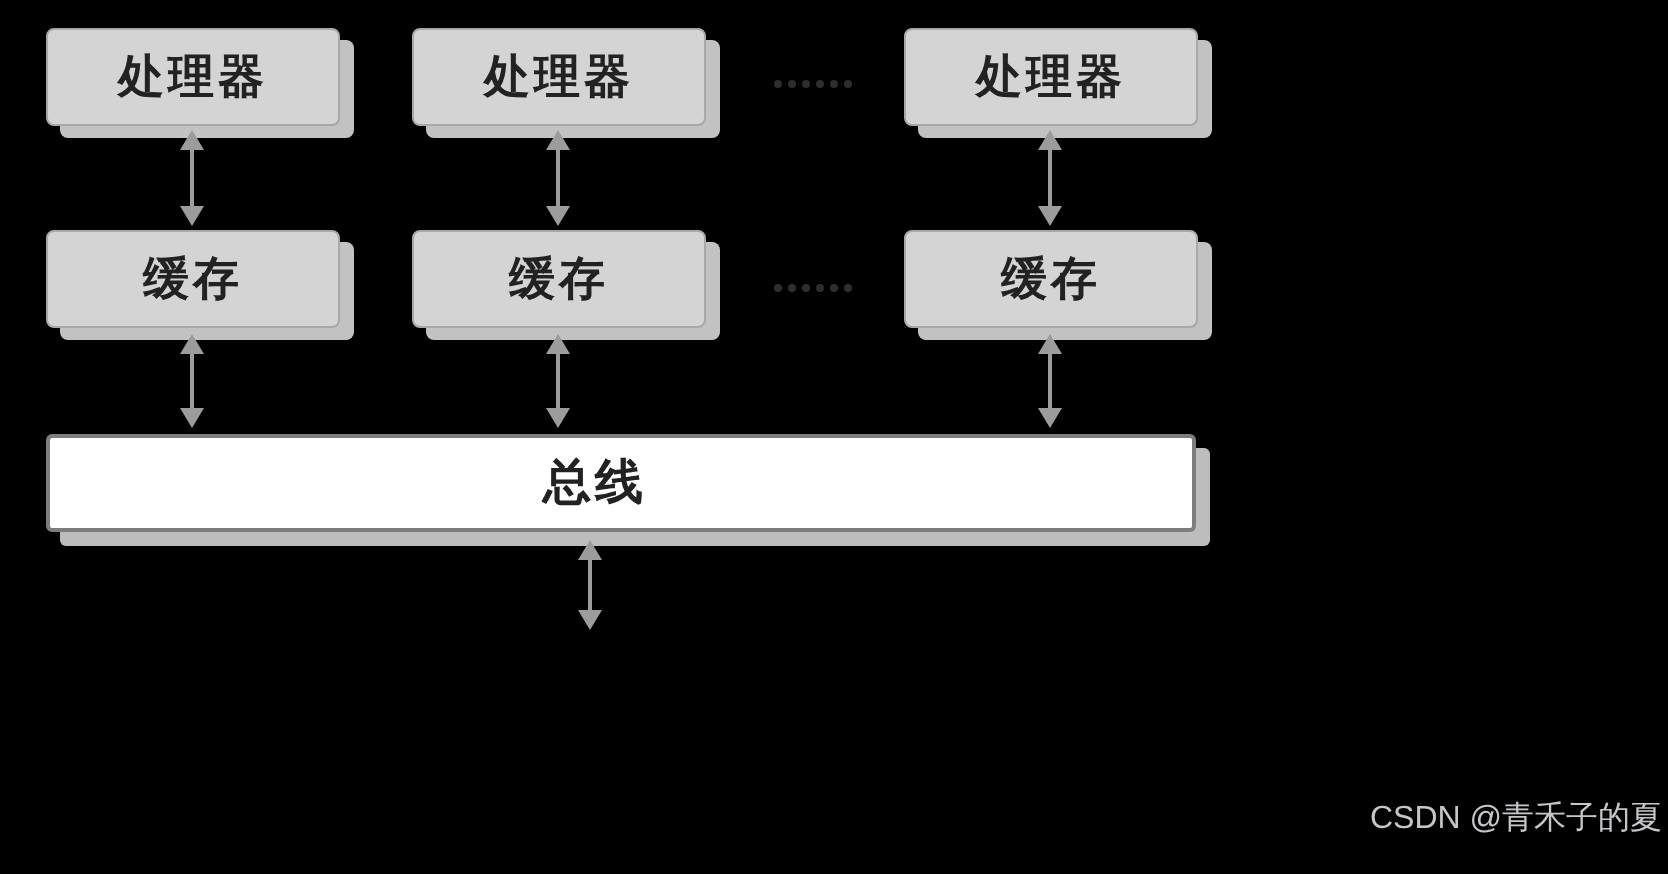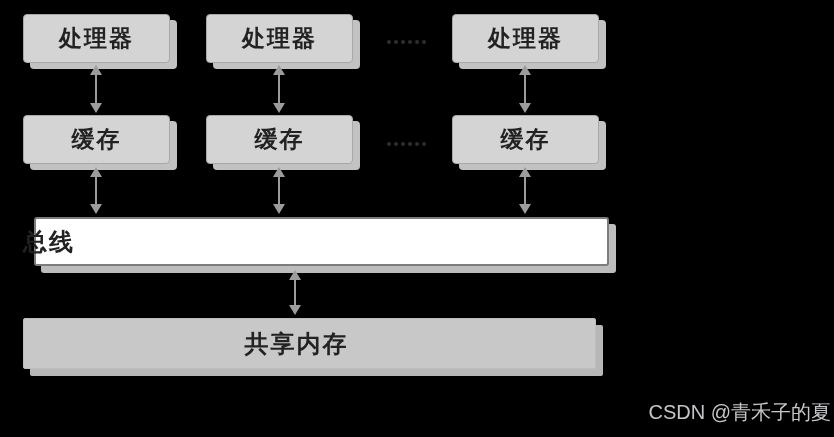--- a/index.html
+++ b/index.html
@@ -40,22 +40,21 @@
     top: 217px;
     width: 575px;
     height: 49px;
     box-sizing: border-box;
     background: #ffffff;
     border: 2px solid #7d7d7d;
     border-radius: 3px;
     box-shadow: 7px 7px 0 #bdbdbd;
     display: flex;
     align-items: center;
-    justify-content: flex-start;
-    margin-left: 11px;
+    justify-content: center;
   }
   .bus .glabel { font-size: 24px; transform: translateX(-13px); }
   
   .mem {
     position: absolute;
     left: 23px;
     top: 318px;
     width: 573px;
     height: 51px;
     box-sizing: border-box;
@@ -100,21 +99,21 @@
     width: 4px; height: 4px;
     border-radius: 50%;
     background: #2e2e2e;
   }
   
   .watermark {
     position: absolute;
     right: 3px;
     top: 399px;
     font-family: "Liberation Sans", sans-serif;
-    font-size: 20px;
+    font-size: 16px;
     color: #c6c6ca;
     white-space: nowrap;
   }
 </style>
 </head>
 <body>
 
 <div class="canvas">
 
   <div class="gbox" style="left:23px; top:14px;">
@@ -188,19 +187,16 @@
   <div class="bus">
     <span class="glabel">总线</span>
   </div>
 
   <div class="varrow" style="left:289px; top:270px; height:45px;">
     <span class="head-up"></span>
     <span class="shaft"></span>
     <span class="head-down"></span>
   </div>
 
-  <div class="mem">
-    <span class="glabel">共享内存</span>
-  </div>
 
   <div class="watermark">CSDN @青禾子的夏</div>
 
 </div>
 
 </body></html>

